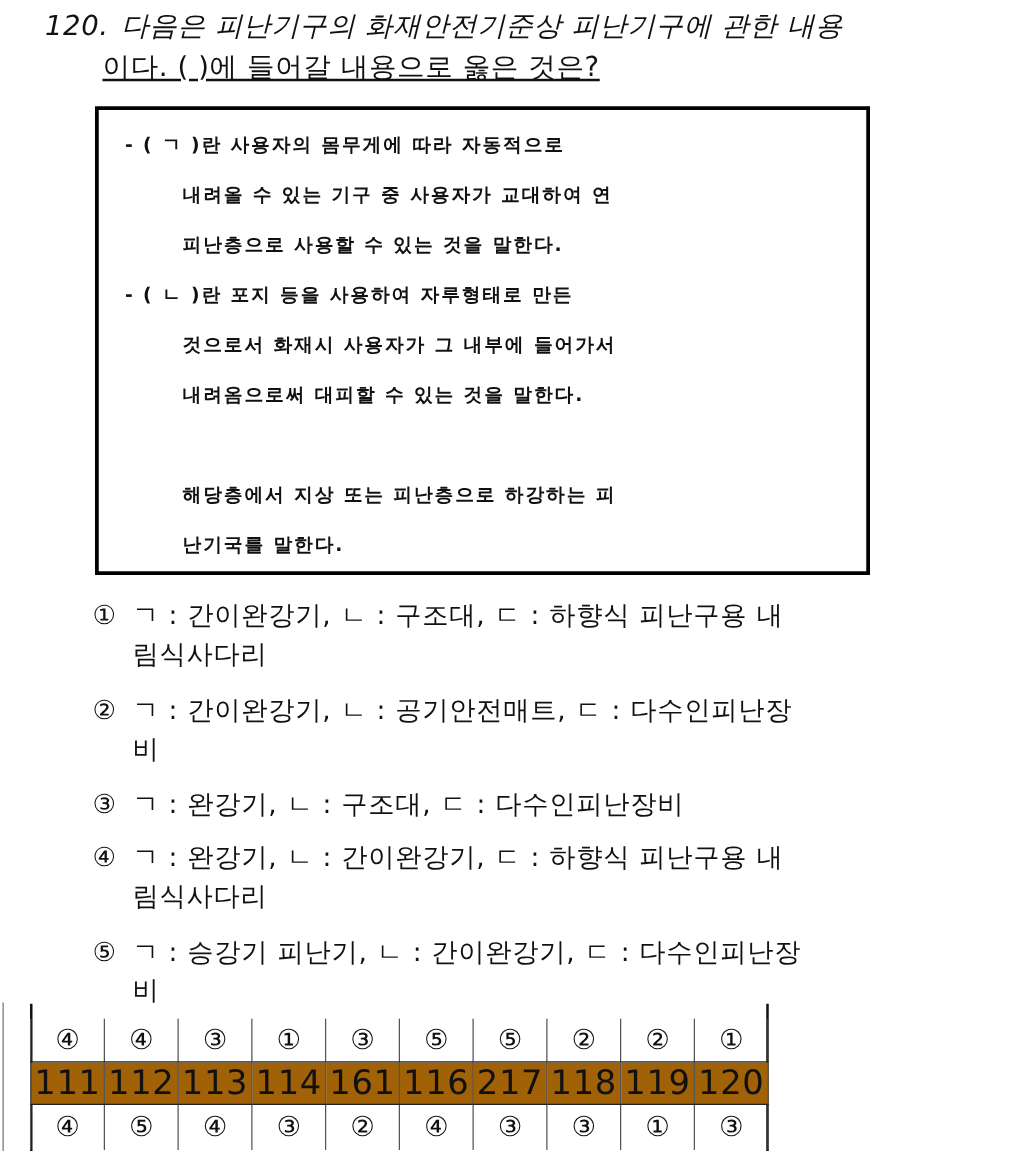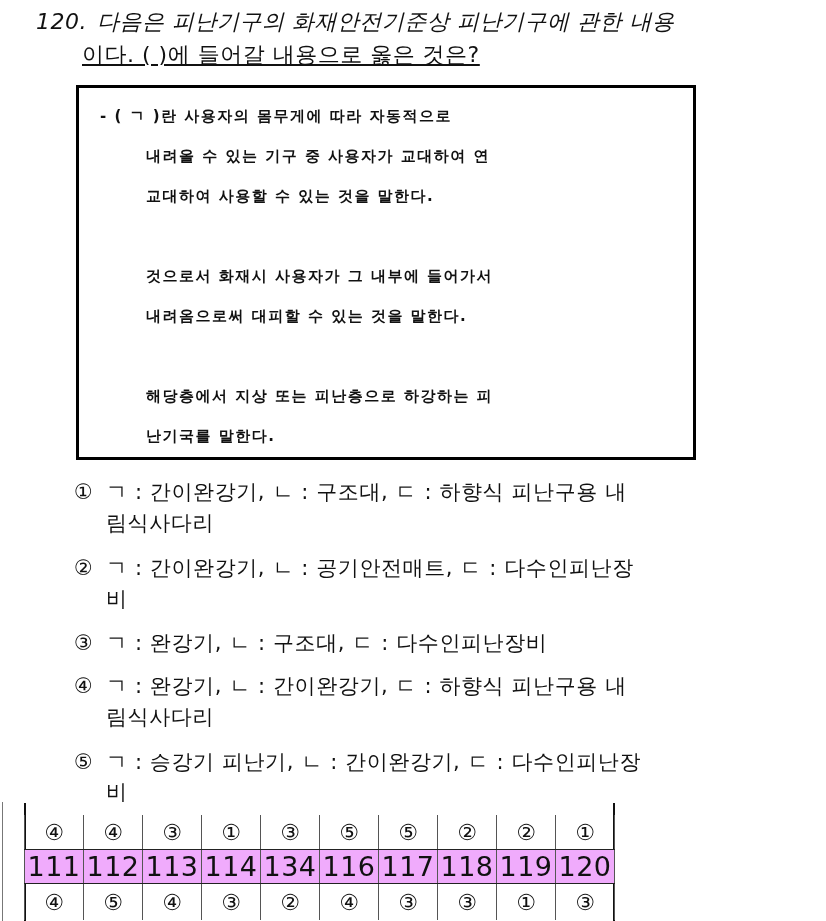--- a/index.html
+++ b/index.html
@@ -100,21 +100,21 @@
       border-right: 1px solid #555555;
     }
     .ans-table tr.top td {
       height: 34px;
       font-size: 22px;
       border-bottom: 1px solid #222222;
     }
     .ans-table tr.mid td {
       height: 33px;
       font-size: 27px;
-      background: #f0abfc;
+      background: #a16207;
       border-bottom: 1px solid #222222;
       letter-spacing: 0.5px;
     }
     .ans-table tr.bot td {
       height: 36px;
       font-size: 22px;
     }
   </style>
 </head>
 <body>
@@ -122,21 +122,22 @@
 <div class="q-line" id="q-line1">
   <span class="q-num">120.</span><span>다음은 피난기구의 화재안전기준상 피난기구에 관한 내용</span>
 </div>
 <div class="q-line" id="q-line2">
   <span>이다. ( )에 들어갈 내용으로 옳은 것은?</span>
 </div>
 
 <div class="def-box">
   <div class="def-line first" style="top:14px">- ( ㄱ )란 사용자의 몸무게에 따라 자동적으로</div>
   <div class="def-line cont" style="top:54px">내려올 수 있는 기구 중 사용자가 교대하여 연</div>
-  <div class="def-line cont" style="top:94px">교대하여 사용할 수 있는 것을 말한다.</div>
+  <div class="def-line cont" style="top:94px">피난층으로 사용할 수 있는 것을 말한다.</div>
+  <div class="def-line first" style="top:134px">- ( ㄴ )란 포지 등을 사용하여 자루형태로 만든</div>
   <div class="def-line cont" style="top:174px">것으로서 화재시 사용자가 그 내부에 들어가서</div>
   <div class="def-line cont" style="top:214px">내려옴으로써 대피할 수 있는 것을 말한다.</div>
   <div class="def-line cont" style="top:294px">해당층에서 지상 또는 피난층으로 하강하는 피</div>
   <div class="def-line cont" style="top:334px">난기국를 말한다.</div>
 </div>
 
 <div class="opt first" style="top:479px">
   <span class="circ">①</span><span>ㄱ : 간이완강기, ㄴ : 구조대, ㄷ : 하향식 피난구용 내</span>
 </div>
 <div class="opt cont" style="top:510px">림식사다리</div>
@@ -176,23 +177,23 @@
     <td>⑤</td>
     <td>②</td>
     <td>②</td>
     <td>①</td>
   </tr>
   <tr class="mid">
     <td>111</td>
     <td>112</td>
     <td>113</td>
     <td>114</td>
-    <td>134</td>
+    <td>161</td>
     <td>116</td>
-    <td>117</td>
+    <td>217</td>
     <td>118</td>
     <td>119</td>
     <td>120</td>
   </tr>
   <tr class="bot">
     <td>④</td>
     <td>⑤</td>
     <td>④</td>
     <td>③</td>
     <td>②</td>

